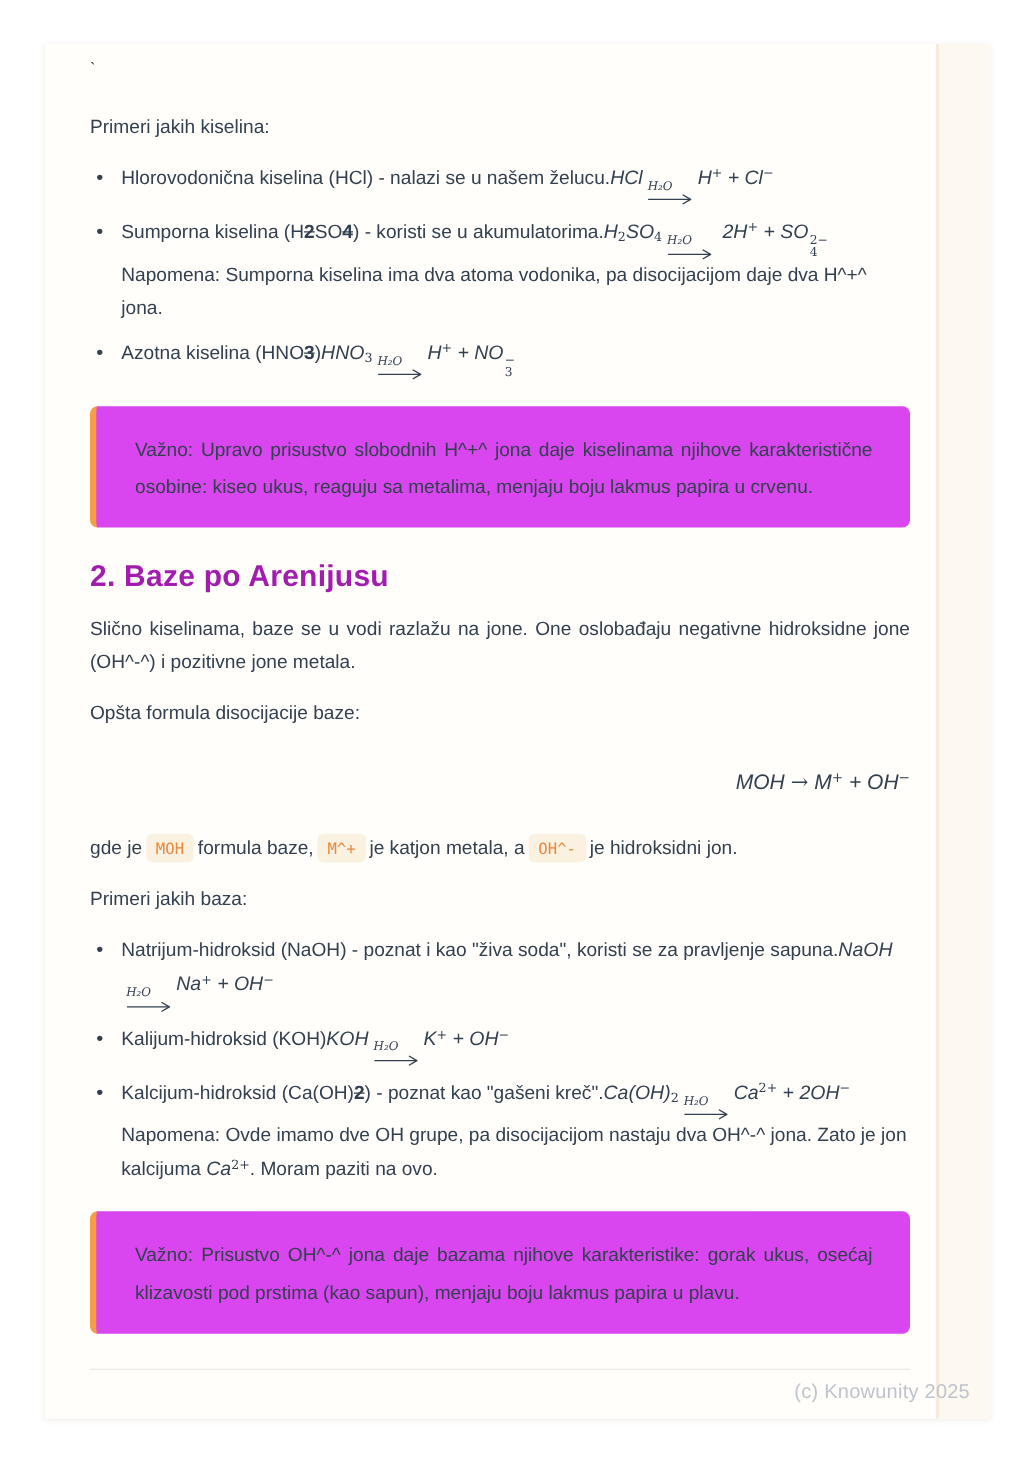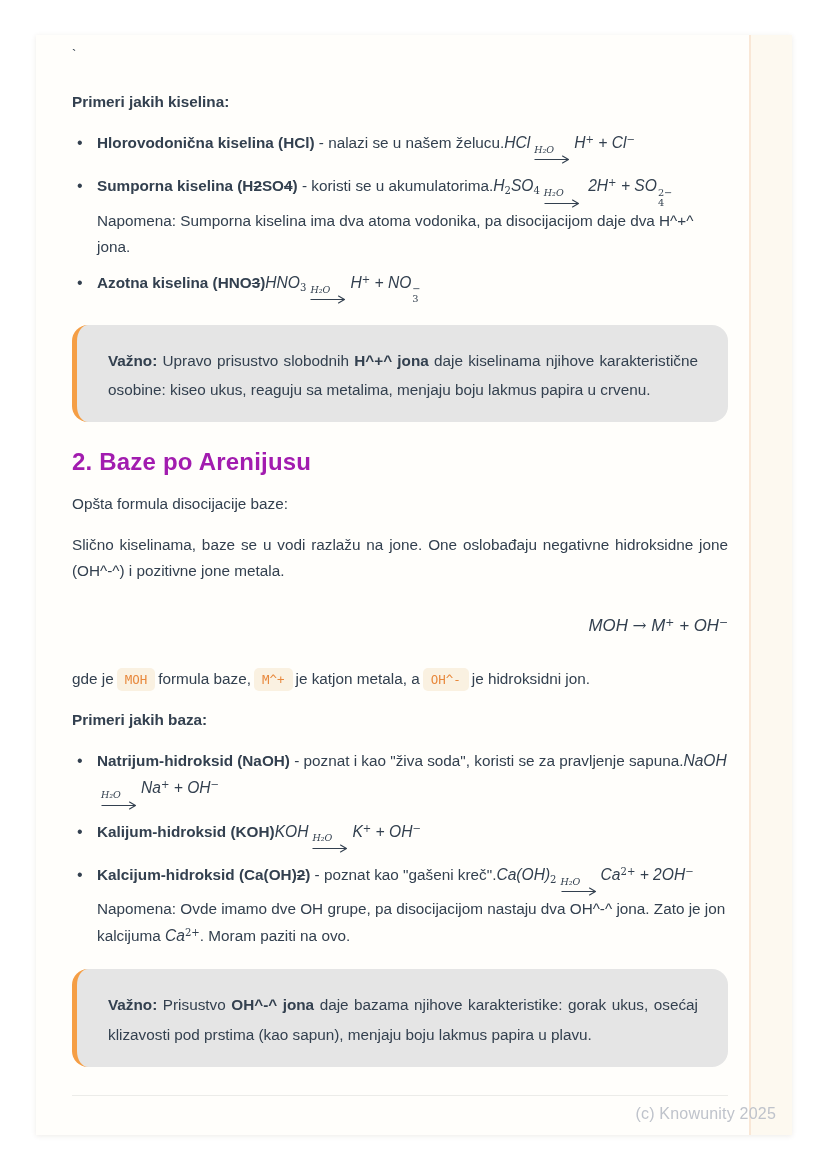--- a/index.html
+++ b/index.html
@@ -33,29 +33,29 @@
   ul.blist{list-style:none;margin:12px 0 14px;padding:0 0 0 22px;}
   li.bitem{
     position:relative;font-size:15.3px;line-height:1.72;
     margin-bottom:9px;padding-left:3px;
   }
   li.bitem::before{
     content:"\2022";position:absolute;left:-17px;top:-1px;
     font-size:16px;color:#33404f;
   }
   .callout{
-    background:#e5e5e5;border-left:5px solid #f59e45;border-radius:16px;
+    background:#d946ef;border-left:5px solid #f59e45;border-radius:6px;
     margin:20px 0;padding:21px 30px 18px 31px;
   }
   .callout-text{
     font-size:15.3px;line-height:1.9;margin:0;text-align:justify;
   }
   .math-display{text-align:right;margin:30px 0;font-size:16.5px;}
   .run.plain{}
-  .run.bold{font-weight:700;margin-top:26px;}
+  .run.bold{font-weight:400;margin-top:26px;}
   .run.italic{}
   .run.boldstrike{font-weight:700;text-decoration:line-through;}
   .run.math{font-family:Liberation Sans, sans-serif;font-style:italic;font-size:1.02em;}
   .run.mathn{font-family:"DejaVu Serif",serif;font-size:1.02em;}
   .run.sub{font-family:"DejaVu Serif",serif;font-size:.66em;vertical-align:-0.28em;}
   .run.sup{font-family:"DejaVu Serif",serif;font-size:.66em;vertical-align:.5em;}
   .run.code{
     font-family:"DejaVu Sans Mono",monospace;font-size:12.5px;
     background:#faf1e1;color:#e8883c;
     padding:4px 8px;border-radius:5px;margin:0 3px;white-space:nowrap;
@@ -116,22 +116,22 @@
             </svg>
           </span><span class="run math">H</span><span class="run sup">+</span><span class="run math"> + NO</span><span class="m-stack">
             <span class="m-stack-sup">−</span>
             <span class="m-stack-sub">3</span>
           </span></li>
       </ul>
       <div class="callout">
         <p class="callout-text"><span class="run bold">Važno:</span><span class="run plain"> Upravo prisustvo slobodnih </span><span class="run bold">H^+^ jona</span><span class="run plain"> daje kiselinama njihove karakteristične osobine: kiseo ukus, reaguju sa metalima, menjaju boju lakmus papira u crvenu.</span></p>
       </div>
       <h2 class="h2-faded">2. Baze po Arenijusu</h2>
+      <p class="para justify"><span class="run plain">Slično kiselinama, baze se u vodi razlažu na jone. One oslobađaju negativne hidroksidne jone (OH^-^) i pozitivne jone metala.</span></p>
       <p class="para"><span class="run plain">Opšta formula disocijacije baze:</span></p>
-      <p class="para justify"><span class="run plain">Slično kiselinama, baze se u vodi razlažu na jone. One oslobađaju negativne hidroksidne jone (OH^-^) i pozitivne jone metala.</span></p>
       <div class="math-display"><span class="run math">MOH </span><span class="run mathn">→</span><span class="run math"> M</span><span class="run sup">+</span><span class="run math"> + OH</span><span class="run sup">−</span></div>
       <p class="para"><span class="run plain">gde je</span><span class="run code">MOH</span><span class="run plain">formula baze,</span><span class="run code">M^+</span><span class="run plain">je katjon metala, a</span><span class="run code">OH^-</span><span class="run plain">je hidroksidni jon.</span></p>
       <p class="para"><span class="run bold">Primeri jakih baza:</span></p>
       <ul class="blist">
         <li class="bitem"><span class="run bold">Natrijum-hidroksid (NaOH)</span><span class="run plain"> - poznat i kao "živa soda", koristi se za pravljenje sapuna.</span><span class="run math">NaOH</span><span class="m-arrow">
             <span class="m-arrow-label">H₂O</span>
             <svg width="36" height="9" viewBox="0 0 36 9">
               <path d="M0.5 4.5 H34" stroke="#33404f" stroke-width="1.1" fill="none"></path>
               <path d="M28.5 1 L34.5 4.5 L28.5 8" stroke="#33404f" stroke-width="1.1" fill="none" stroke-linejoin="round" stroke-linecap="round"></path>
             </svg>

